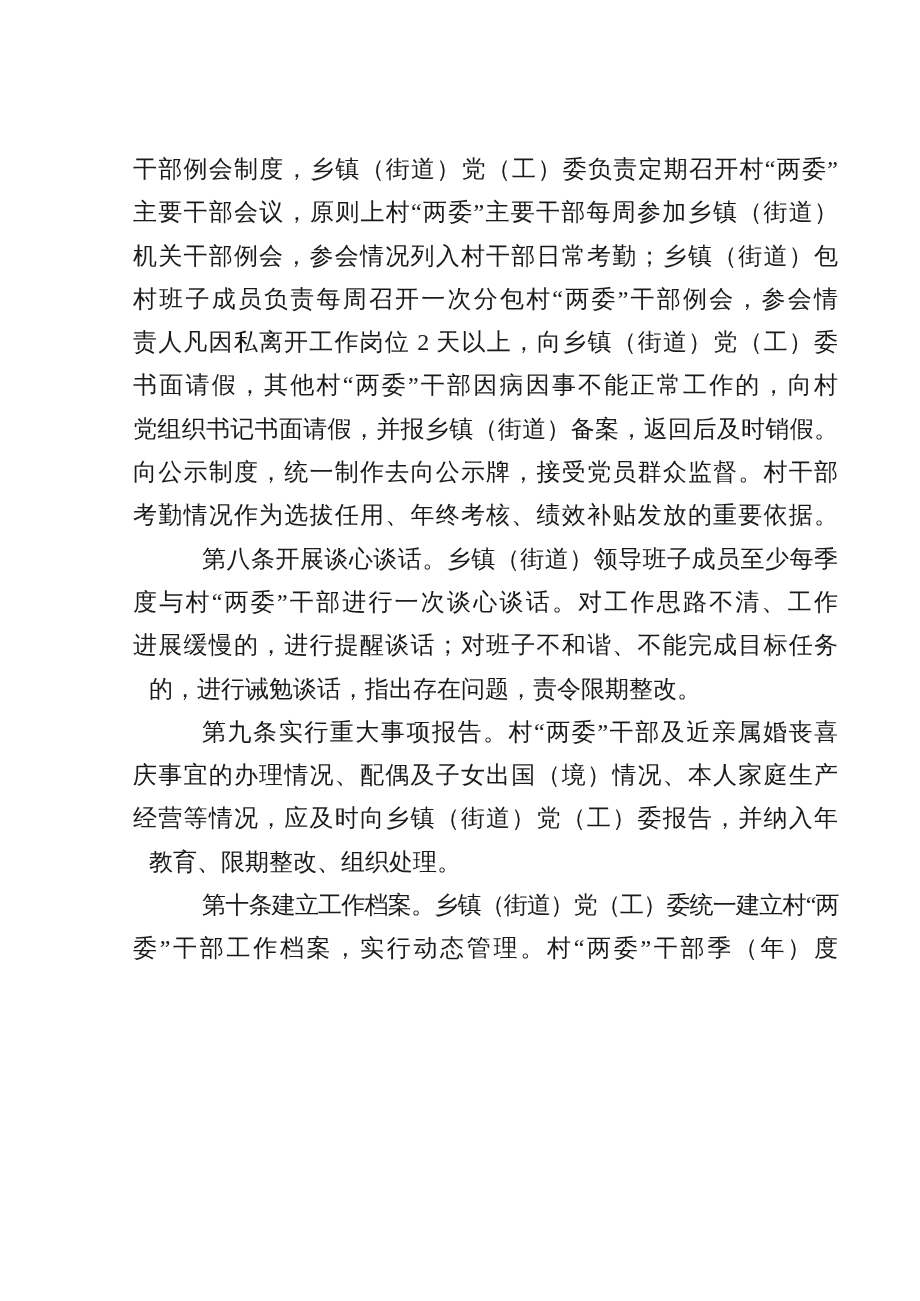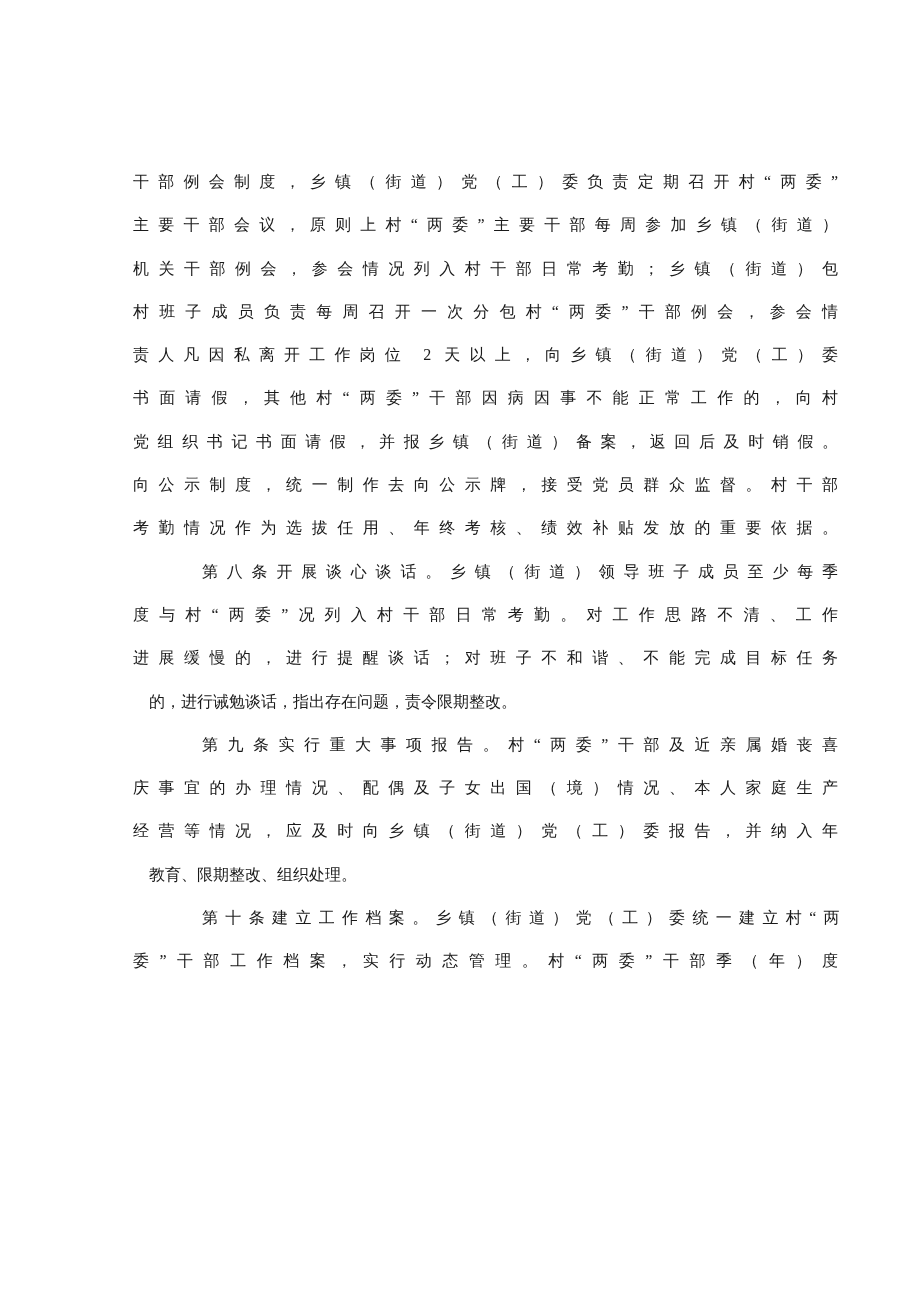--- a/index.html
+++ b/index.html
@@ -14,23 +14,23 @@
   }
   .page {
     position: relative;
     width: 920px;
     height: 1301px;
     background: #ffffff;
   }
   .doc-body {
     position: absolute;
     left: 133px;
-    top: 160px;
+    top: 148px;
     width: 705px;
-    font-size: 16px;
+    font-size: 24px;
   }
   .line {
     height: 43.3px;
     line-height: 43.3px;
     white-space: nowrap;
     text-align: justify;
     
     text-align-last: justify;
   }
   .line.indent {
@@ -52,21 +52,21 @@
       <div class="line">干部例会制度，乡镇（街道）党（工）委负责定期召开村“两委”</div>
       <div class="line">主要干部会议，原则上村“两委”主要干部每周参加乡镇（街道）</div>
       <div class="line">机关干部例会，参会情况列入村干部日常考勤；乡镇（街道）包</div>
       <div class="line">村班子成员负责每周召开一次分包村“两委”干部例会，参会情</div>
       <div class="line">责人凡因私离开工作岗位 2 天以上，向乡镇（街道）党（工）委</div>
       <div class="line">书面请假，其他村“两委”干部因病因事不能正常工作的，向村</div>
       <div class="line">党组织书记书面请假，并报乡镇（街道）备案，返回后及时销假。</div>
       <div class="line">向公示制度，统一制作去向公示牌，接受党员群众监督。村干部</div>
       <div class="line">考勤情况作为选拔任用、年终考核、绩效补贴发放的重要依据。</div>
       <div class="line indent">第八条开展谈心谈话。乡镇（街道）领导班子成员至少每季</div>
-      <div class="line">度与村“两委”况列入村干部日常考勤。对工作思路不清、工作</div>
+      <div class="line">度与村“两委”干部进行一次谈心谈话。对工作思路不清、工作</div>
       <div class="line">进展缓慢的，进行提醒谈话；对班子不和谐、不能完成目标任务</div>
       <div class="line short">的，进行诫勉谈话，指出存在问题，责令限期整改。</div>
       <div class="line indent">第九条实行重大事项报告。村“两委”干部及近亲属婚丧喜</div>
       <div class="line">庆事宜的办理情况、配偶及子女出国（境）情况、本人家庭生产</div>
       <div class="line">经营等情况，应及时向乡镇（街道）党（工）委报告，并纳入年</div>
       <div class="line short">教育、限期整改、组织处理。</div>
       <div class="line indent tight">第十条建立工作档案。乡镇（街道）党（工）委统一建立村“两</div>
       <div class="line">委”干部工作档案，实行动态管理。村“两委”干部季（年）度</div>
     </div>
 </div>

